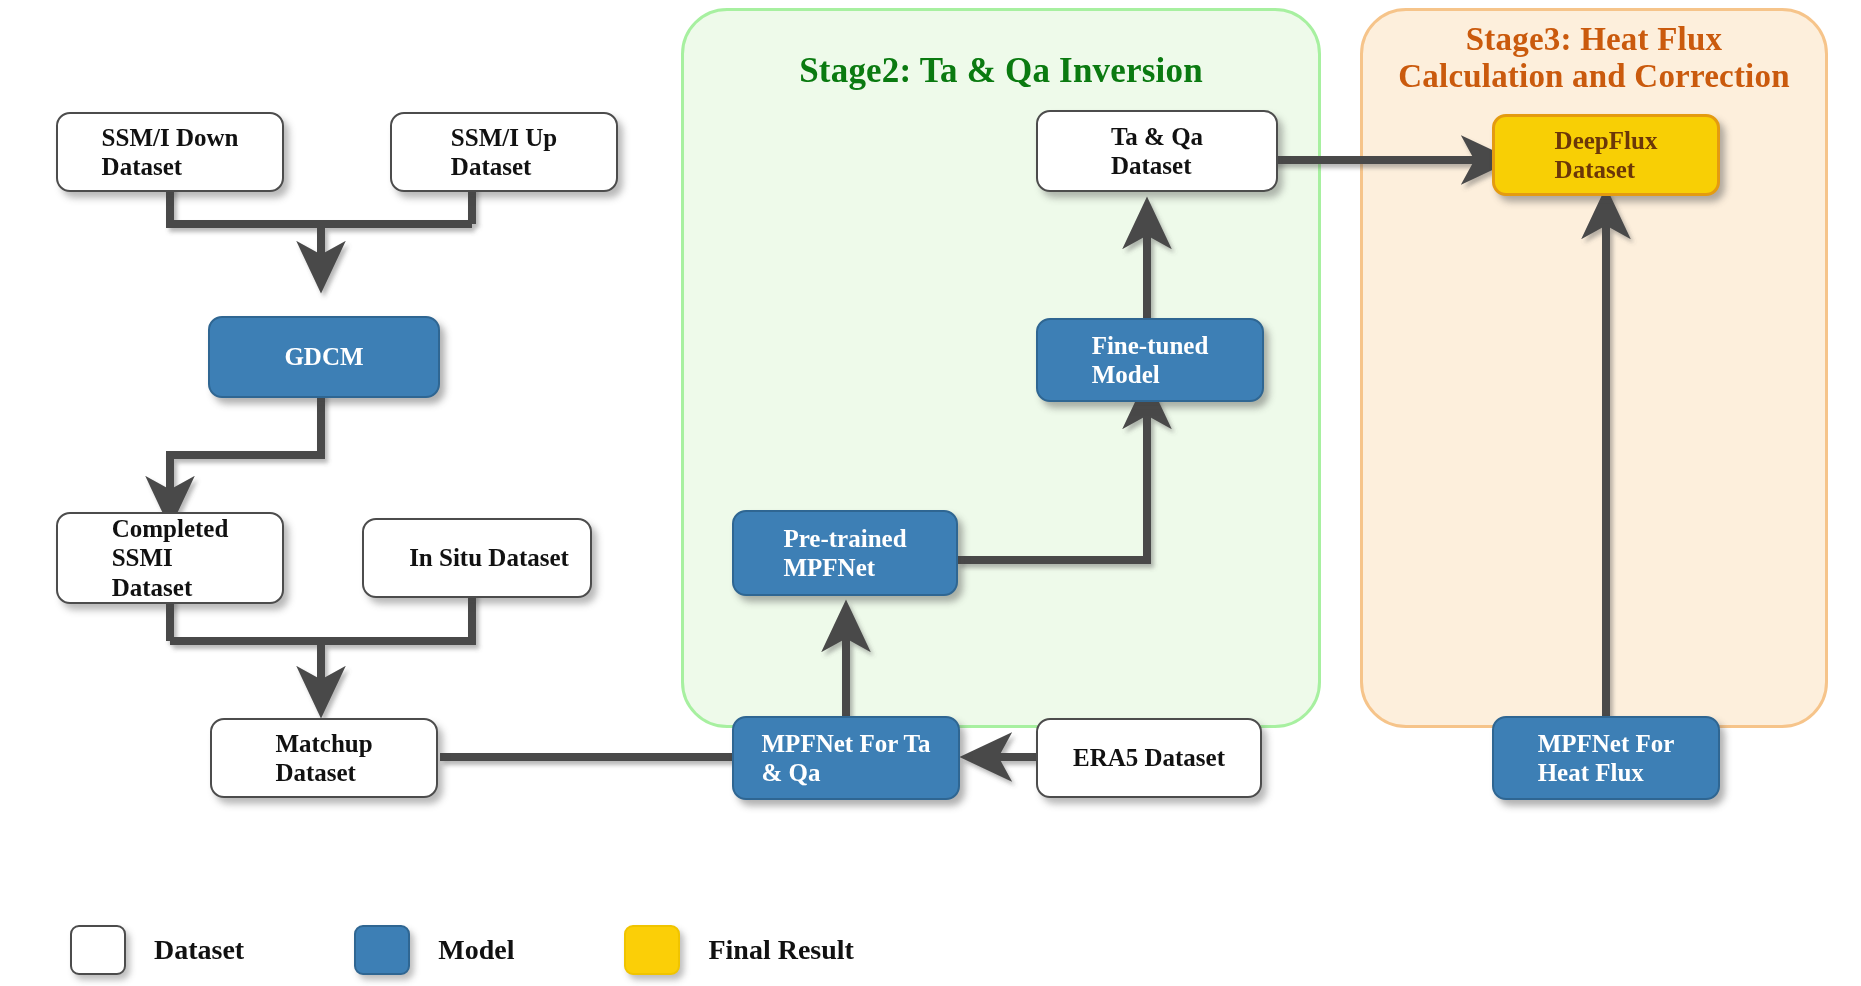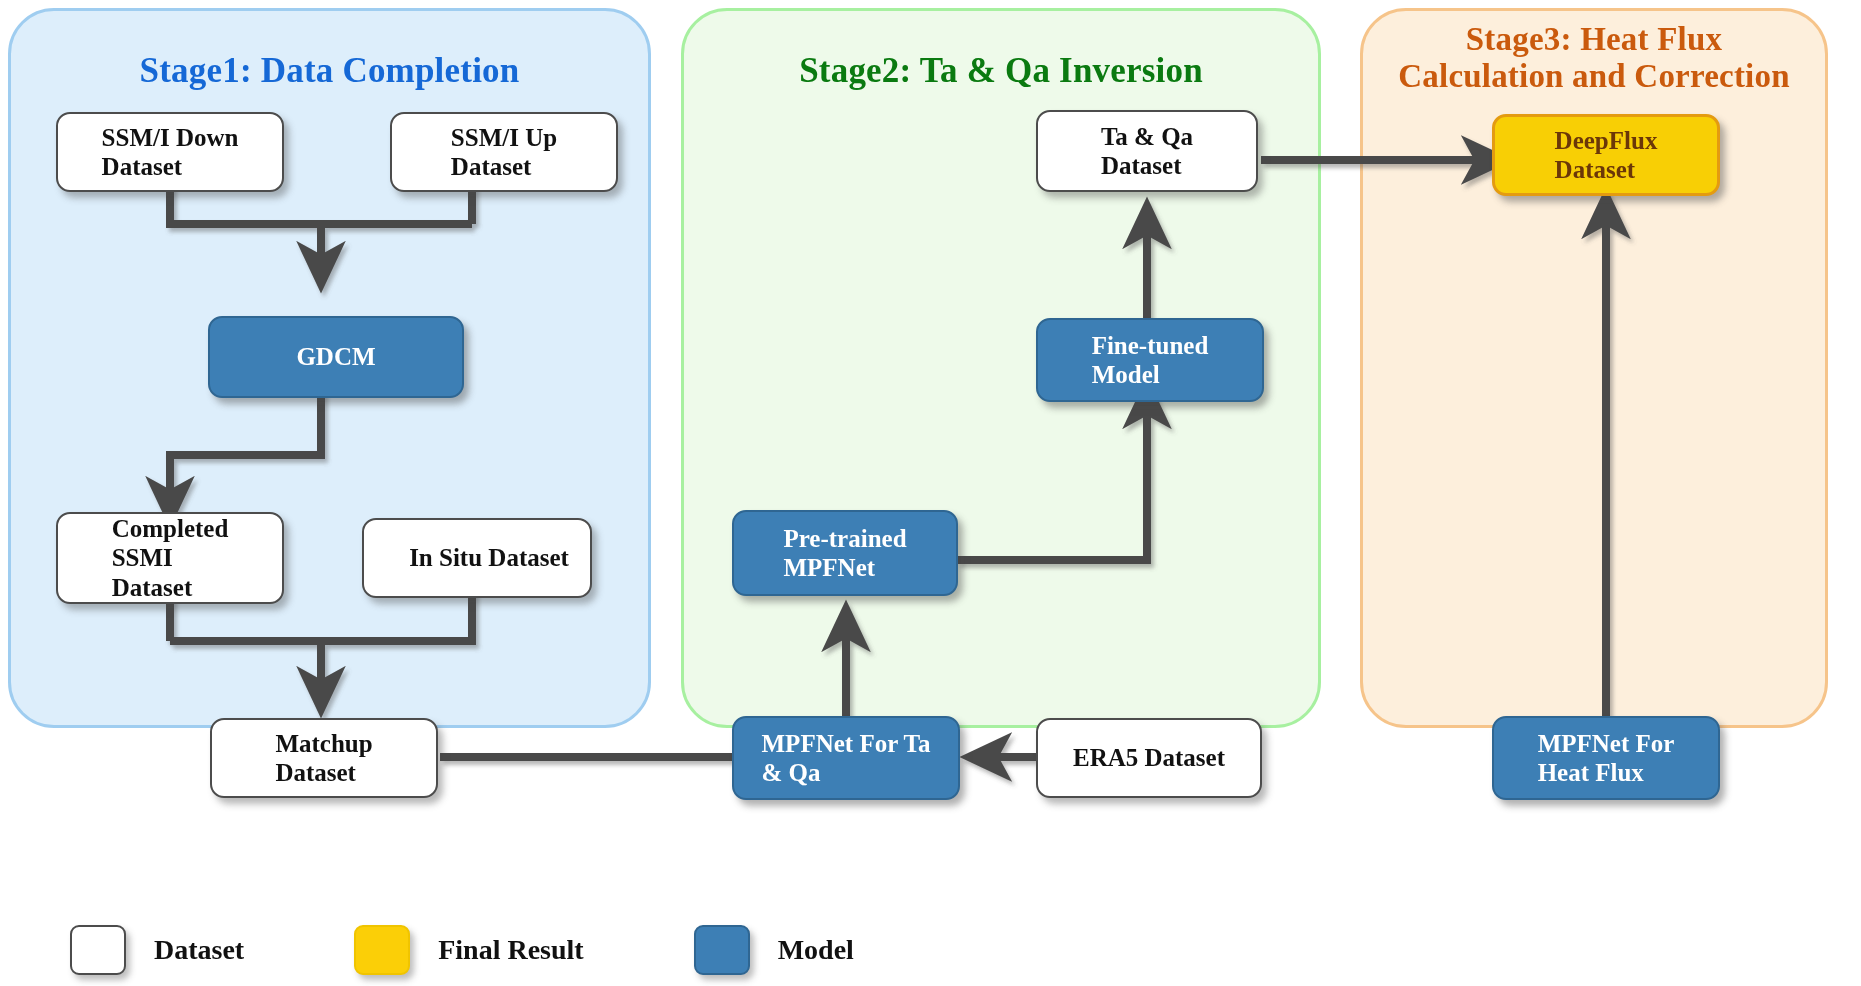--- a/index.html
+++ b/index.html
@@ -137,23 +137,20 @@
     color: #111111;
     white-space: nowrap;
   }
   .legend-item + .legend-item { margin-left: 110px; }
 </style>
 </head>
 <body>
 
 <div id="canvas">
 
-  <div class="stage" id="stage1">
-    <div class="stage-title">Stage1: Data Completion</div>
-  </div>
 
   <div class="stage" id="stage2">
     <div class="stage-title">Stage2: Ta &amp; Qa Inversion</div>
   </div>
 
   <div class="stage" id="stage3">
     <div class="stage-title">Stage3: Heat Flux
 Calculation and Correction</div>
   </div>
 
@@ -198,32 +195,32 @@
       <path d="M1606,723 L1606,212" marker-end="url(#ah)"></path>
     </g>
   </svg>
 
   <div class="node dataset" style="left:56px;  top:112px; width:228px; height:80px;">SSM/I Down
 Dataset</div>
 
   <div class="node dataset" style="left:362px; top:112px; width:228px; height:80px;margin-left:28px;">SSM/I Up
 Dataset</div>
 
-  <div class="node model" style="left:208px; top:316px; width:256px; height:82px;">GDCM</div>
+  <div class="node model" style="left:208px; top:316px; width:232px; height:82px;">GDCM</div>
 
   <div class="node dataset" style="left:56px;  top:512px; width:228px; height:92px;">Completed
 SSMI
 Dataset</div>
 
   <div class="node dataset" style="left:362px; top:518px; width:230px; height:80px;padding-left:24px;">In Situ Dataset</div>
 
   <div class="node dataset" style="left:210px; top:718px; width:228px; height:80px;">Matchup
 Dataset</div>
 
-  <div class="node dataset" style="left:1036px; top:110px; width:222px; height:82px;">Ta &amp; Qa
+  <div class="node dataset" style="left:1036px; top:110px; width:242px; height:82px;">Ta &amp; Qa
 Dataset</div>
 
   <div class="node model" style="left:1036px; top:318px; width:228px; height:84px;">Fine-tuned
 Model</div>
 
   <div class="node model" style="left:732px;  top:510px; width:226px; height:86px;">Pre-trained
 MPFNet</div>
 
   <div class="node model" style="left:732px;  top:716px; width:228px; height:84px;">MPFNet For Ta
 &amp; Qa</div>
@@ -235,22 +232,22 @@
 
   <div class="node model" style="left:1492px; top:716px; width:228px; height:84px;">MPFNet For
 Heat Flux</div>
 
   <div id="legend">
     <div class="legend-item">
       <div class="legend-swatch dataset"></div>
       <div class="legend-label">Dataset</div>
     </div>
     <div class="legend-item">
+      <div class="legend-swatch model"></div>
+      <div class="legend-label">Model</div>
+    </div>
+    <div class="legend-item">
       <div class="legend-swatch result"></div>
       <div class="legend-label">Final Result</div>
     </div>
-    <div class="legend-item">
-      <div class="legend-swatch model"></div>
-      <div class="legend-label">Model</div>
-    </div>
   </div>
 
 </div>
 
 </body></html>

